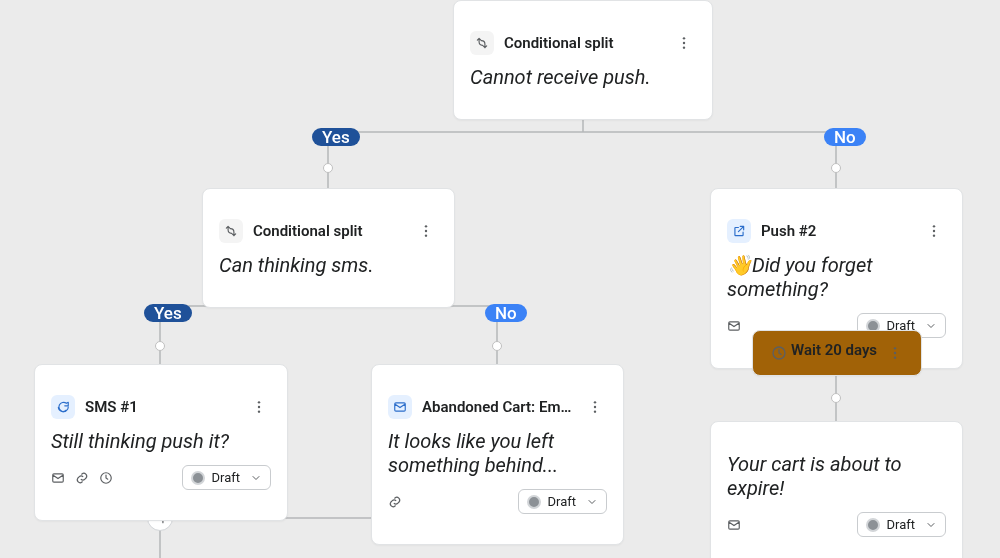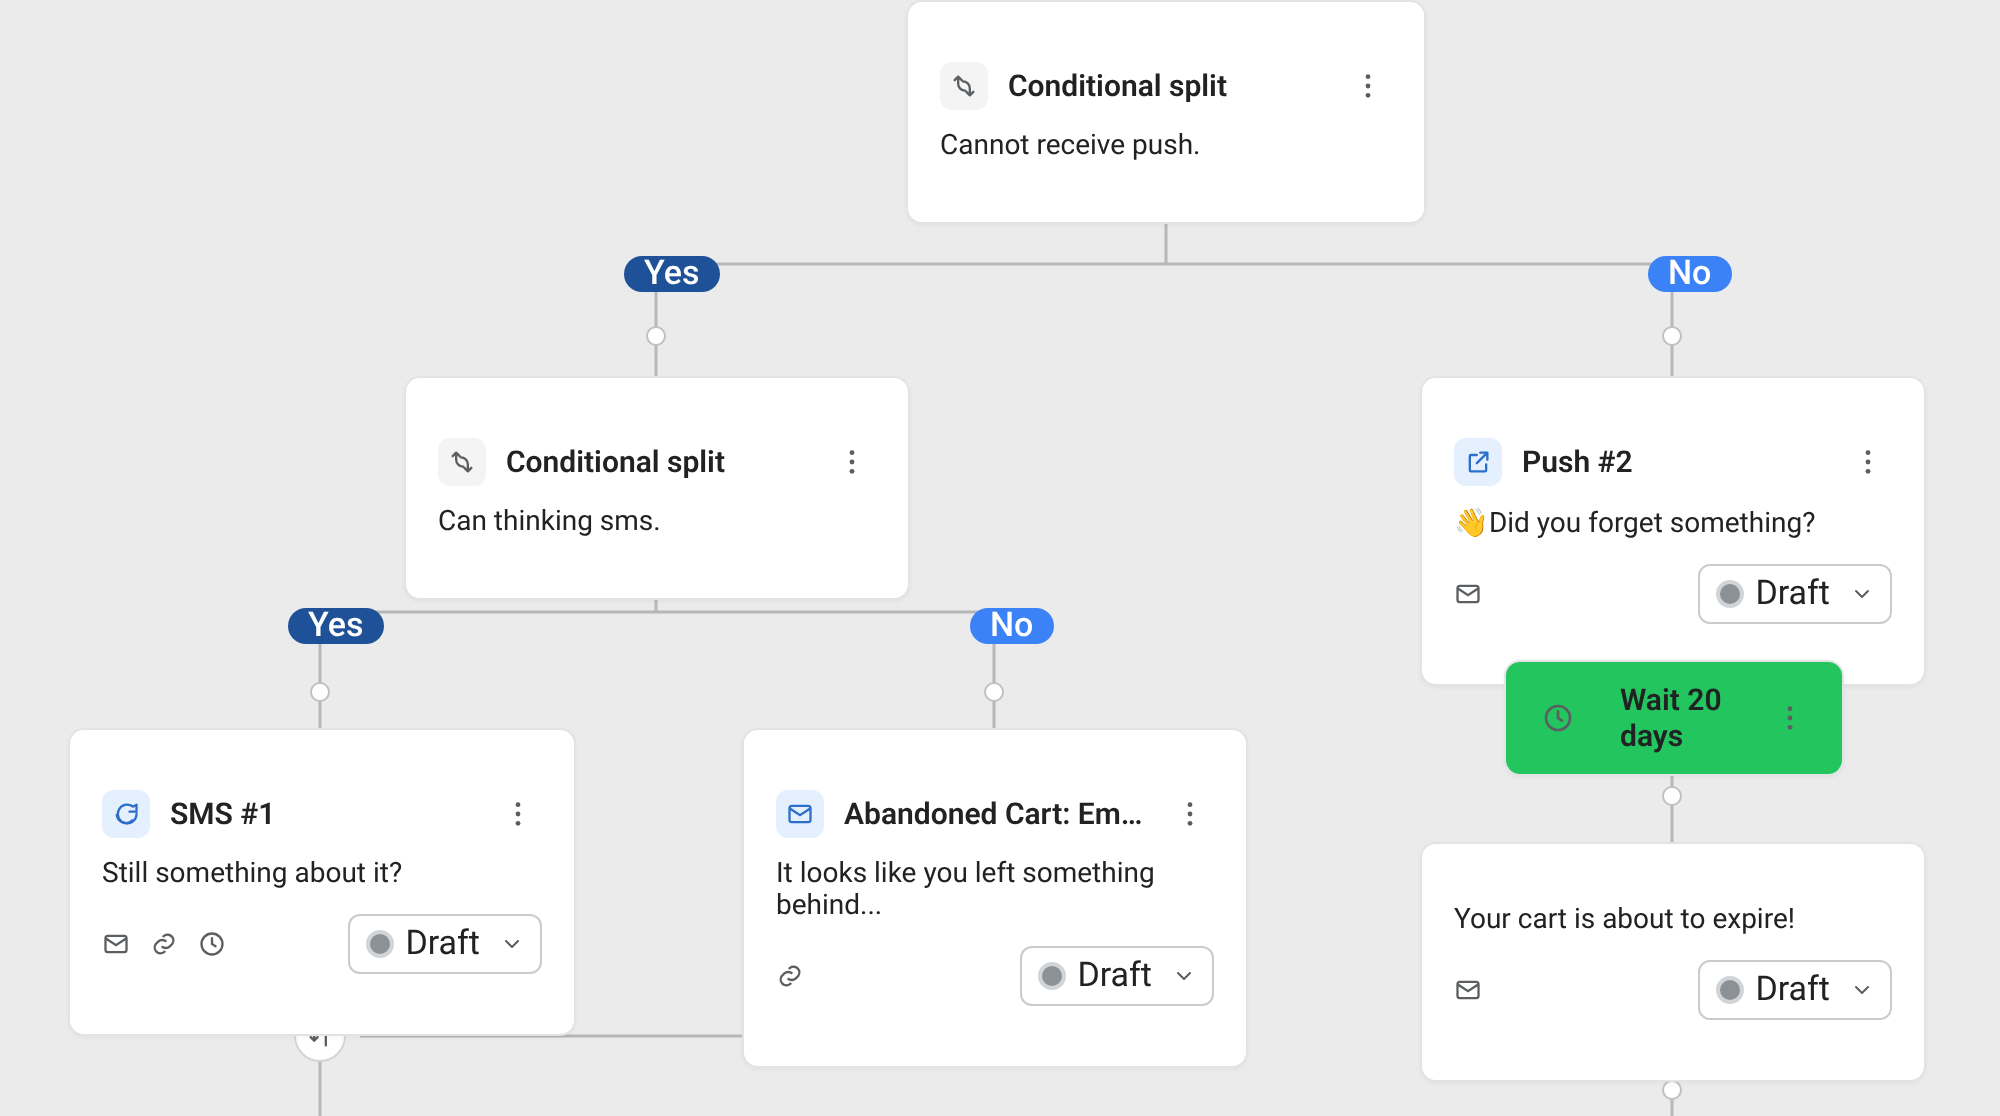--- a/index.html
+++ b/index.html
@@ -35,22 +35,23 @@
   }
   .card-title {
     font-weight: 600;
     font-size: 15px;
     flex: 1;
     white-space: nowrap;
     overflow: hidden;
     text-overflow: ellipsis;
   }
   .card-sub {
-    font-size: 14px;
+    font-size: 20px;
     color: #202223;
+    font-style: italic;
   }
   .icon-wrap {
     width: 24px; height: 24px;
     border-radius: 6px;
     display: flex; align-items: center; justify-content: center;
     flex-shrink: 0;
   }
   .icon-wrap.blue-bg { background: #e5f0ff; }
   .icon-wrap.plain { background: #f4f4f4; }
   .more-btn {
@@ -71,21 +72,21 @@
     color: #5c5f62;
   }
   .foot-icons span { width: 14px; height: 14px; display:flex; align-items:center; justify-content:center; }
   .draft-btn {
     display: flex;
     align-items: center;
     gap: 6px;
     padding: 4px 8px;
     border: 1px solid #c9cccf;
     border-radius: 6px;
-    font-size: 17px;
+    font-size: 13px;
     cursor: pointer;
     background: #fff;
   }
   .draft-dot {
     width: 10px; height: 10px; border-radius: 50%;
     background: #8c9196;
     border: 2px solid #d2d5d8;
     box-sizing: content-box;
   }
   .chev { margin-left: 4px; }
@@ -112,27 +113,26 @@
     position: absolute;
     width: 26px; height: 26px;
     border-radius: 50%;
     background: #fff;
     border: 1px solid #d2d5d8;
     transform: translate(-50%, -50%);
     display: flex; align-items: center; justify-content: center;
   }
   .wait-card {
     position: absolute;
-    background: #22c55e;
+    background: #a16207;
     border: 1px solid #e1e3e5;
     border-radius: 8px;
     padding: 10px 14px;
     display: flex;
-    align-items: center;
-    gap: 19px;
+    gap: 0;
     box-shadow: 0 1px 2px rgba(0,0,0,0.04);
   }
   .wait-title { font-weight: 600; font-size: 15px; flex: 1; }
   .wave { display:inline-block; }
 </style>
 </head>
 <body>
 
 <svg class="connectors">
   <g stroke="#b5b7b9" stroke-width="1.5" fill="none">
@@ -230,21 +230,21 @@
     </span>
     <span class="card-title">SMS #1</span>
     <span class="more-btn">
       <svg width="16" height="16" viewBox="0 0 24 24">
           <circle cx="12" cy="5" r="1.8" fill="#5c5f62"></circle>
           <circle cx="12" cy="12" r="1.8" fill="#5c5f62"></circle>
           <circle cx="12" cy="19" r="1.8" fill="#5c5f62"></circle>
         </svg>
     </span>
   </div>
-  <div class="card-sub">Still something about it?</div>
+  <div class="card-sub">Still thinking push it?</div>
   <div class="card-foot">
     <div class="foot-icons">
       <span>
           <svg width="14" height="14" viewBox="0 0 24 24">
             <path fill="none" stroke="#5c5f62" stroke-width="2" d="M3 7l9 6 9-6M3 7v10a2 2 0 0 0 2 2h14a2 2 0 0 0 2-2V7a2 2 0 0 0-2-2H5a2 2 0 0 0-2 2z"></path>
           </svg>
         </span>
       <span>
           <svg width="14" height="14" viewBox="0 0 24 24">
             <path fill="none" stroke="#5c5f62" stroke-width="2" d="M10 14a5 5 0 0 0 7 0l2-2a5 5 0 0 0-7-7l-1 1M14 10a5 5 0 0 0-7 0l-2 2a5 5 0 0 0 7 7l1-1"></path>

